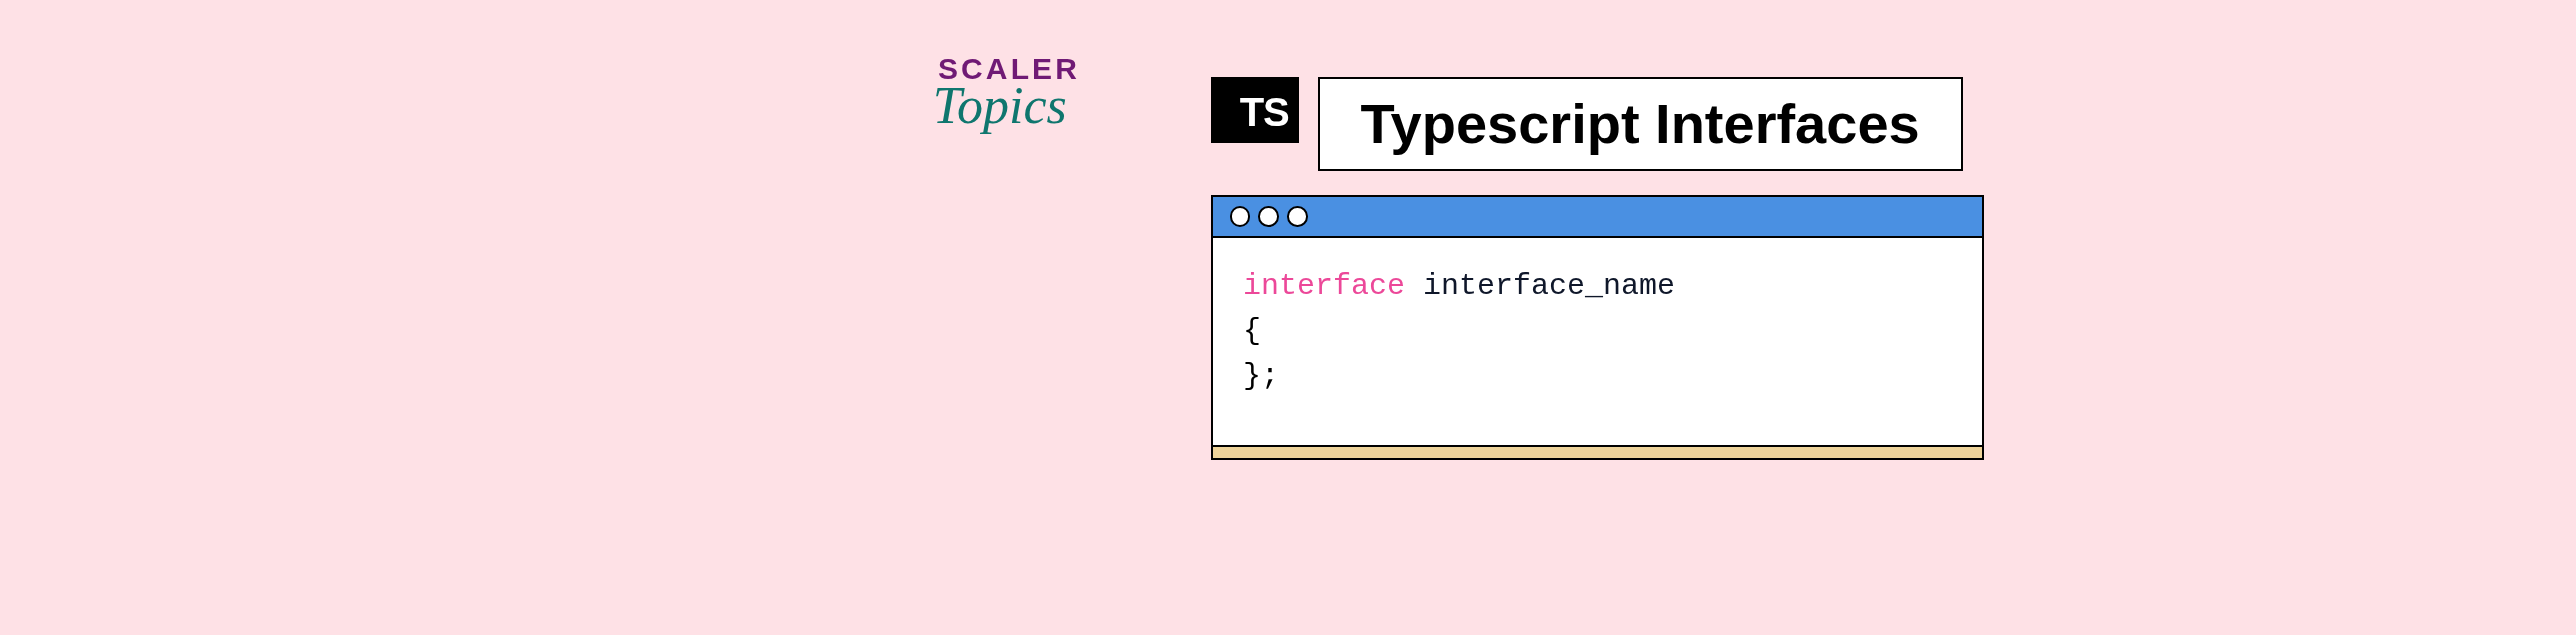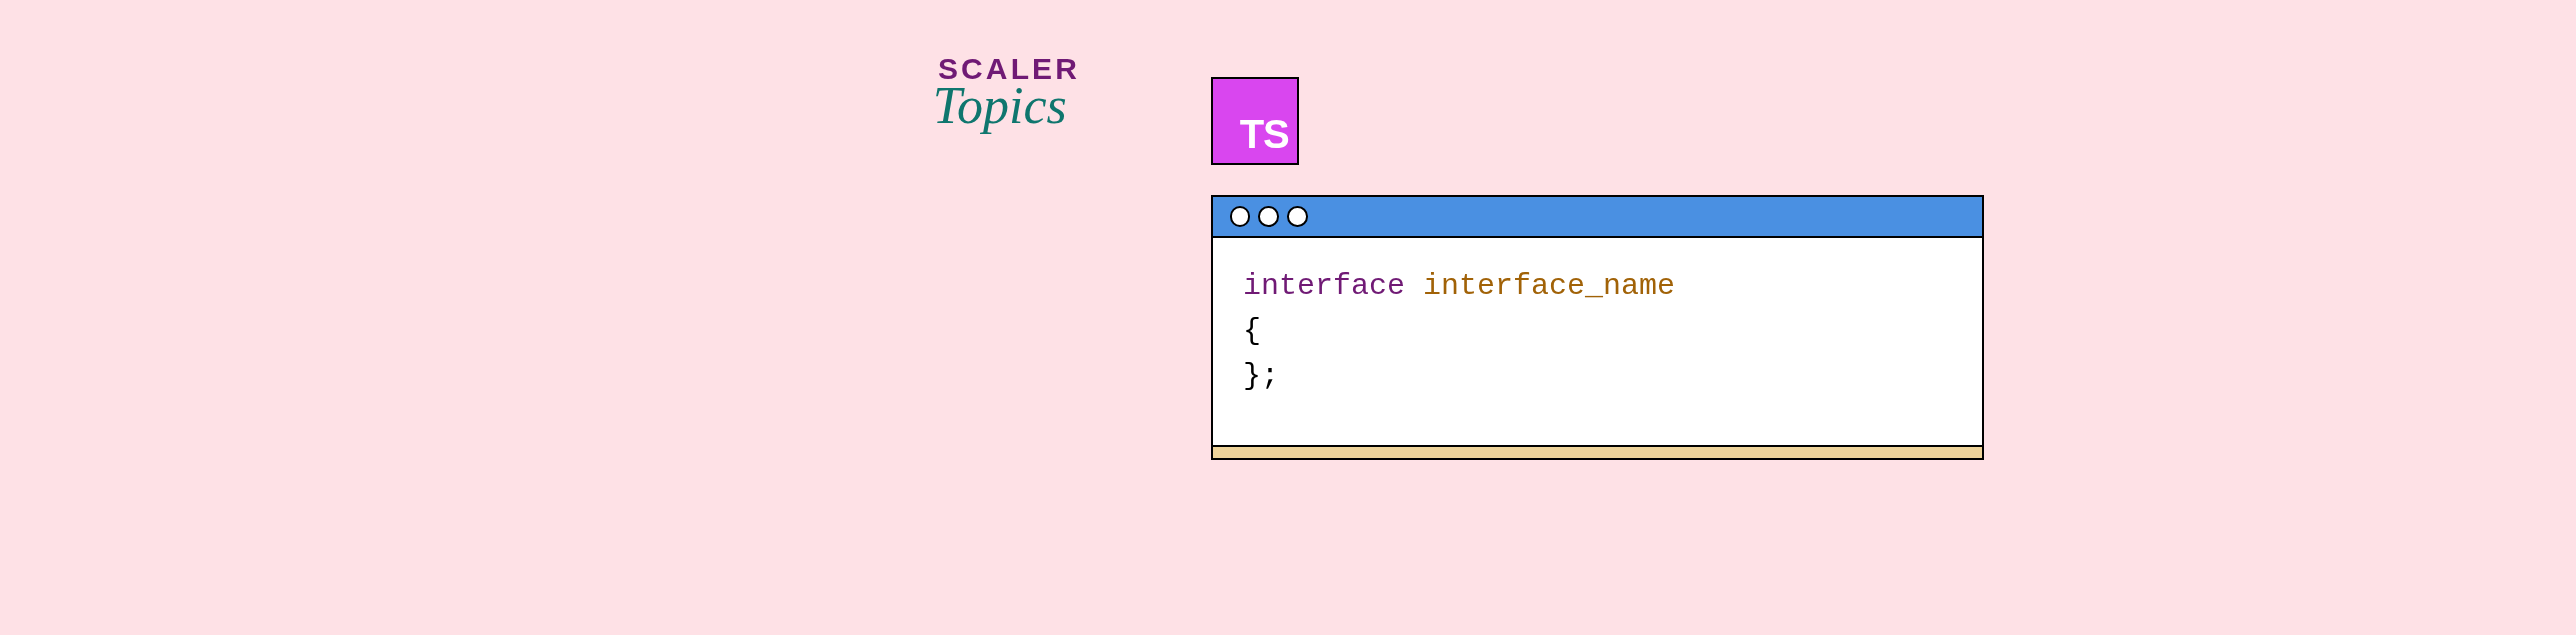--- a/index.html
+++ b/index.html
@@ -37,22 +37,22 @@
     .header-row {
       position: absolute;
       top: 77px;
       left: 1211px;
       display: flex;
       gap: 18.5px;
       align-items: stretch;
     }
     .ts-badge {
       width: 88px;
-      height: 88px;
-      background: #d946ef;
+      height: 66px;
+      background: #000000;
       border: 2.1px solid #000;
       position: relative;
     }
     .ts-badge-text {
       position: absolute;
       bottom: 6.2px;
       right: 8.2px;
       color: #fff;
       font-family: Arial, sans-serif;
       font-weight: 900;
@@ -101,37 +101,40 @@
       font-family: 'Courier New', Courier, monospace;
       font-size: 30px;
       line-height: 1.5;
       color: #000;
     }
     .code-footer {
       background: #eed39a;
       height: 12.4px;
       border-top: 2.1px solid #000;
     }
-    .kw { color: #701a75; }
-    .name { color: #a16207; }
+    .kw { color: #ec4899; }
+    .name { color: #0f172a; }
     .params { color: #228b22; }
     .ret { color: #c41e3a; }
     .plain { color: #000; }
   </style>
 </head>
 <body>
 
 <div class="logo">
   <div class="logo-scaler">SCALER</div>
   <div class="logo-topics">Topics</div>
 </div>
 
 <div class="header-row">
   <div class="ts-badge">
     <span class="ts-badge-text">TS</span>
+  </div>
+  <div class="title-box">
+    <span class="title-text">Typescript Interfaces</span>
   </div>
 </div>
 
 <div class="code-window">
   <div class="code-titlebar">
     <div class="window-dot"></div>
     <div class="window-dot"></div>
     <div class="window-dot"></div>
   </div>
   <div class="code-body">

